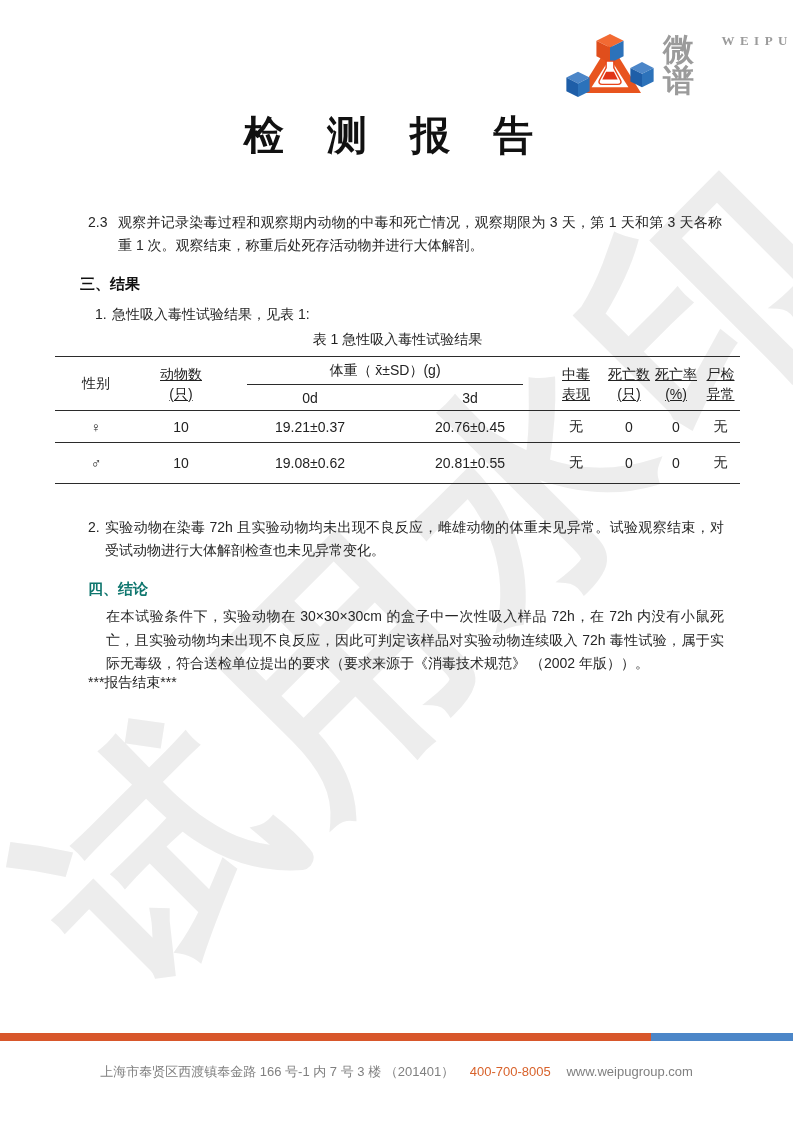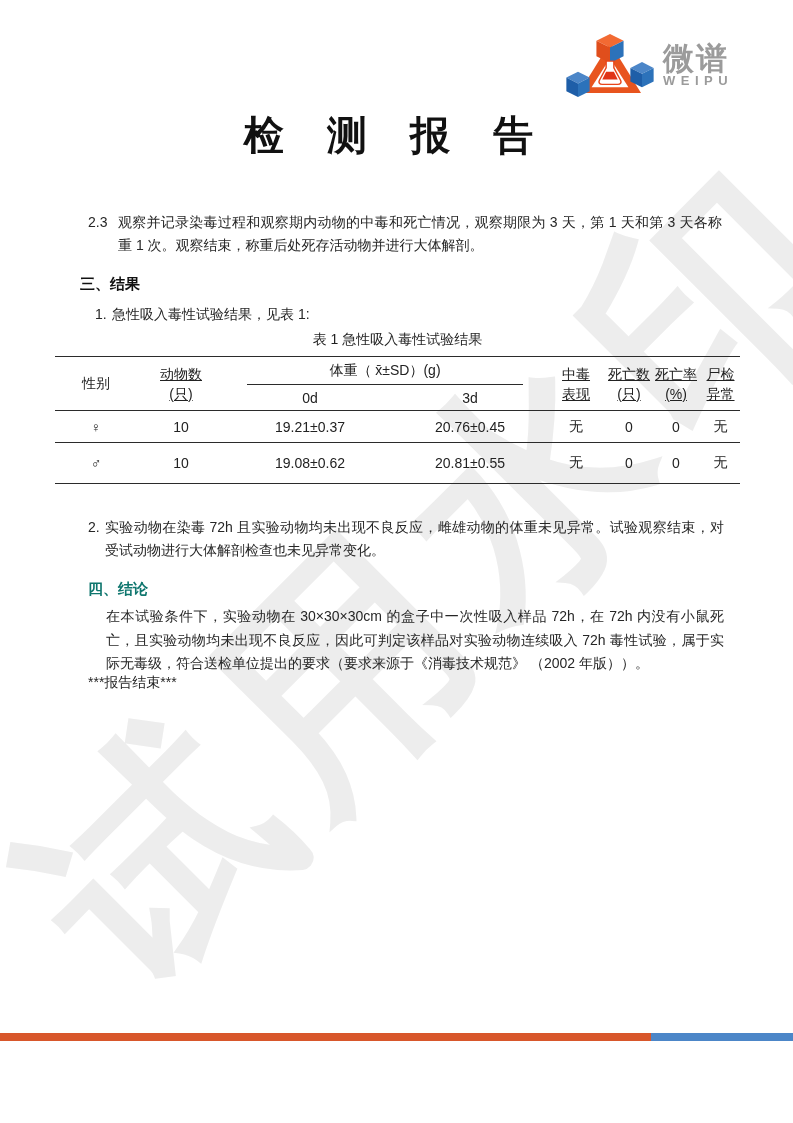--- a/index.html
+++ b/index.html
@@ -14,21 +14,21 @@
     position:absolute;left:445px;top:575px;z-index:0;
     transform:translate(-50%,-50%) rotate(-45deg);
     font-size:238px;font-weight:700;letter-spacing:22px;
     color:#ededed;white-space:nowrap;pointer-events:none;
   }
   .content{position:absolute;inset:0;z-index:1;}
 
   
   .logo{position:absolute;left:566px;top:33px;display:flex;align-items:center;gap:9px;}
   .logo svg{display:block;}
-  .brand{display:flex;flex-direction:column;line-height:1;}
+  .brand{display:flex;line-height:1;font-family:Liberation Serif, serif;}
   .brand-cn{font-size:31px;font-weight:600;color:#9b9b9b;letter-spacing:2px;}
   .brand-en{font-size:13px;font-weight:700;color:#9b9b9b;letter-spacing:5.5px;}
 
   
   .title{position:absolute;top:108px;left:0;width:100%;text-align:center;
          font-size:40px;font-weight:600;letter-spacing:16px;color:#111;}
   .report-row{position:absolute;top:175px;left:85px;width:640px;
               display:flex;justify-content:space-between;font-size:14px;}
 
   
@@ -197,15 +197,20 @@
     </div>
 
     <div class="h-conclusion">四、结论</div>
     <div class="conclusion">在本试验条件下，实验动物在 30×30×30cm 的盒子中一次性吸入样品 72h，在 72h 内没有小鼠死亡，且实验动物均未出现不良反应，因此可判定该样品对实验动物连续吸入 72h 毒性试验，属于实际无毒级，符合送检单位提出的要求（要求来源于《消毒技术规范》 （2002 年版））。</div>
     <div class="report-end">***报告结束***</div>
 
     <div class="footer-bar">
       <div class="orange"></div>
       <div class="blue"></div>
     </div>
+    <div class="footer-line">
+      <span class="addr">上海市奉贤区西渡镇奉金路 166 号-1 内 7 号 3 楼 （201401）</span>
+      <span class="phone">400-700-8005</span>
+      <span class="site">www.weipugroup.com</span>
+    </div>
 
   </div>
 </div>
 
 </body></html>

